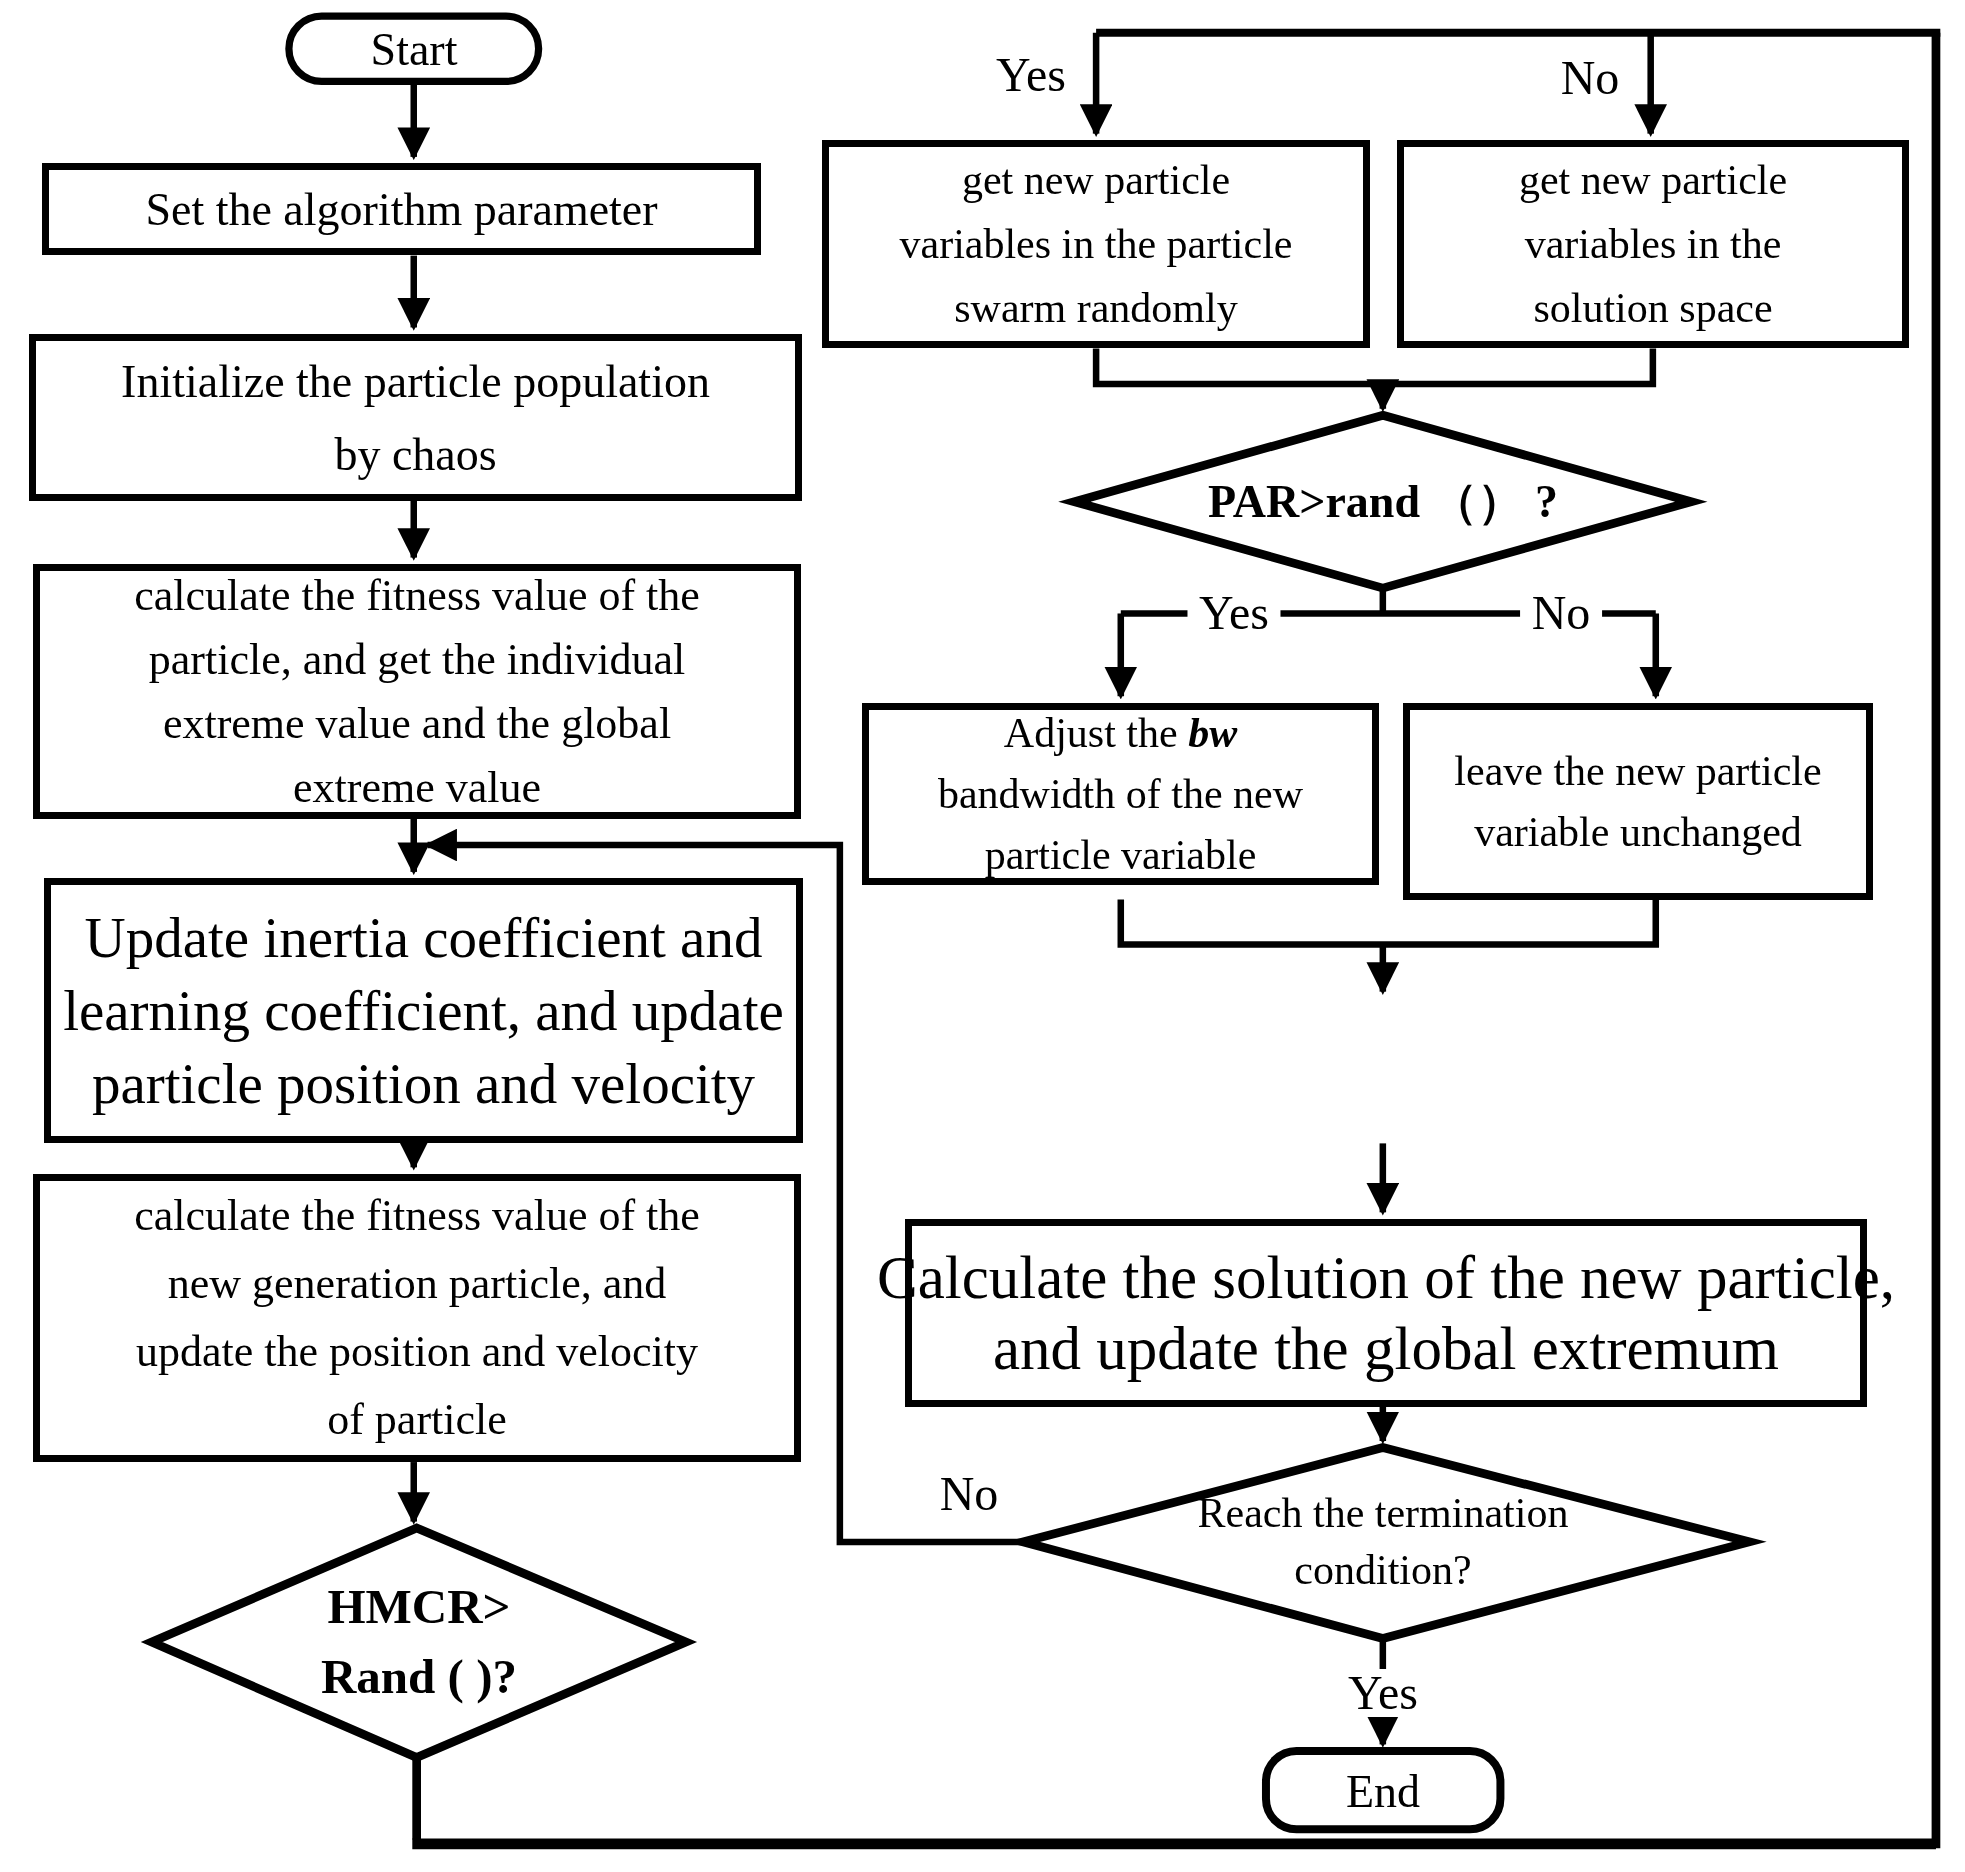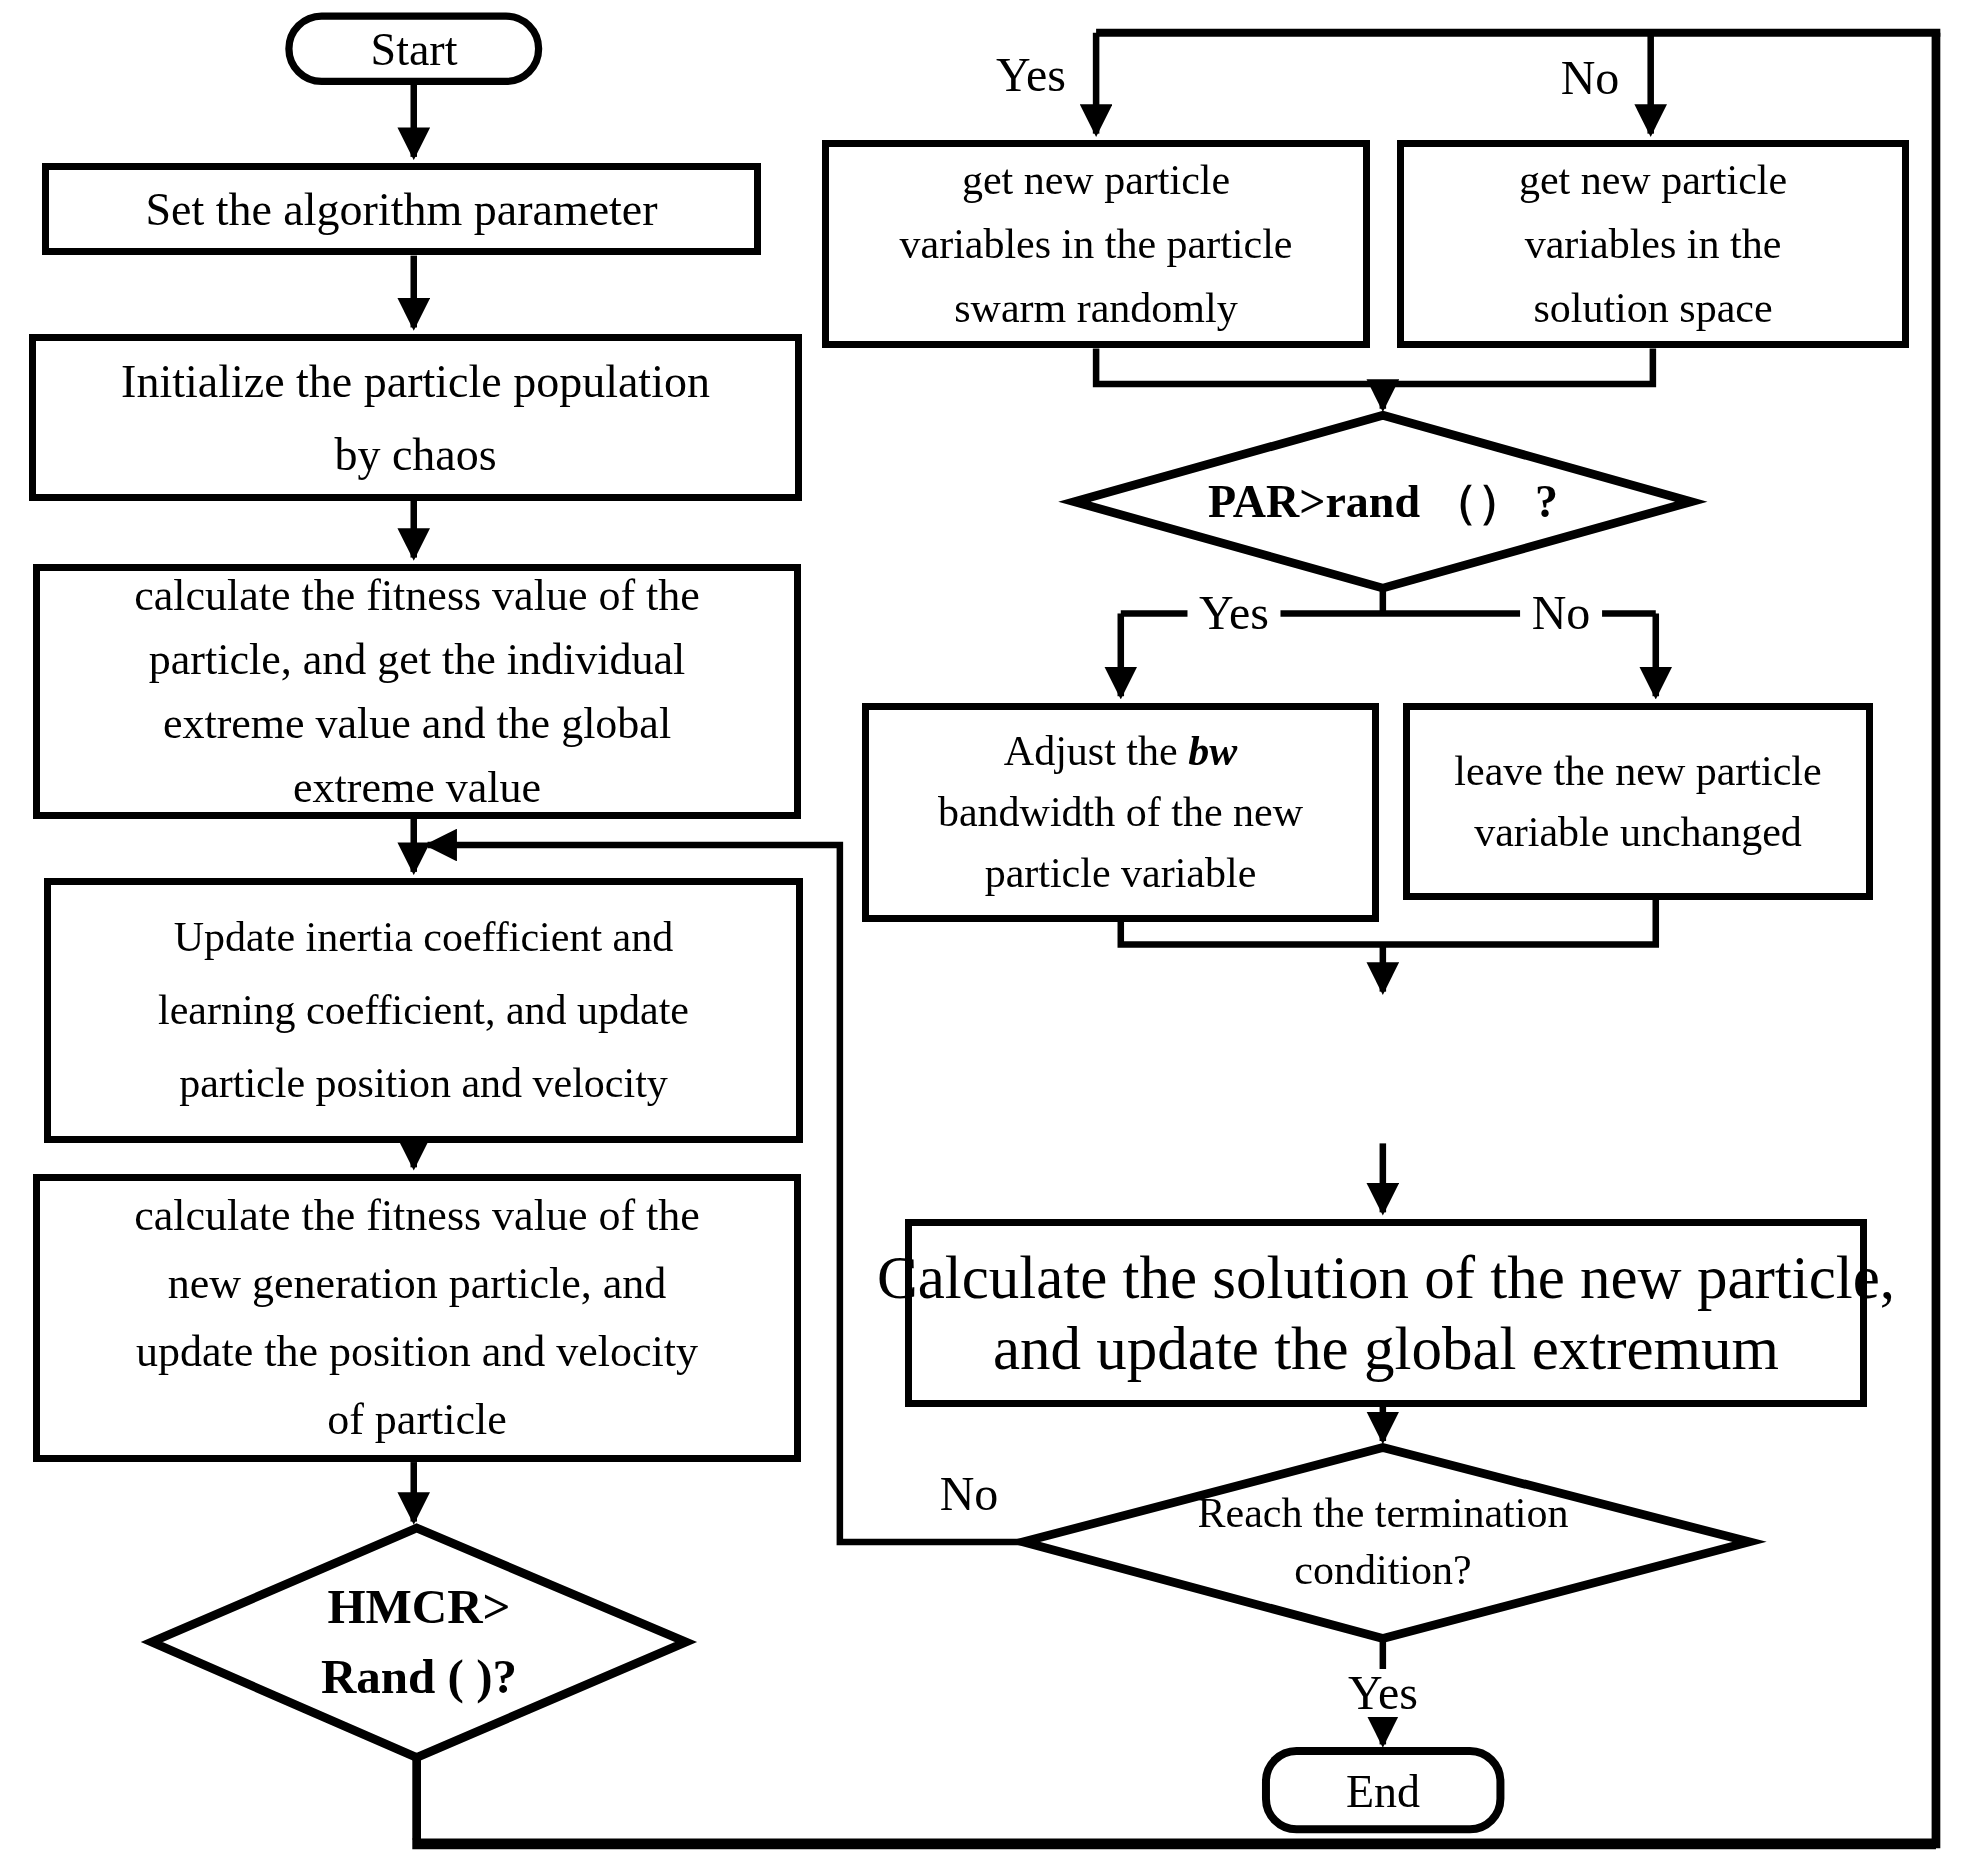--- a/index.html
+++ b/index.html
@@ -28,21 +28,21 @@
     position:absolute;
     transform:translate(-50%,-50%);
     text-align:center;
     white-space:nowrap;
   }
   .lbl{font-size:48px;line-height:1;}
   .lbl.bg{background:#fff;padding:0 11.6px;}
   .em{font-weight:bold;font-style:italic;}
   
   .f64{font-size:46px;line-height:73px;}
-  .f62{font-size:42px;line-height:73px;}
+  .f62{font-size:57px;line-height:73px;}
   .f60{font-size:44px;line-height:64px;}
   .f60b6{font-size:44px;line-height:68px;}
   .f58{font-size:42px;line-height:64px;}
   .f58c{font-size:42px;line-height:61px;}
   .f62f{font-size:61px;line-height:71px;}
   .hmcr{font-size:49px;line-height:70px;font-weight:bold;}
   .par{font-size:46px;font-weight:bold;}
   .term{font-size:42px;line-height:57px;}
   .oval-label{font-size:46px;}
 </style>
@@ -132,21 +132,21 @@
     <div class="ln">variables in the particle</div>
     <div class="ln">swarm randomly</div>
   </div>
 
   <div class="node f58" style="left:1397px;top:140px;width:512px;height:208px;">
     <div class="ln">get new particle</div>
     <div class="ln">variables in the</div>
     <div class="ln">solution space</div>
   </div>
 
-  <div class="node f58c" style="left:862px;top:703px;width:517px;height:219px;">
+  <div class="node f58c" style="left:862px;top:703px;width:517px;height:182px;">
     <div class="ln"><span>Adjust the </span><span class="em">bw</span></div>
     <div class="ln">bandwidth of the new</div>
     <div class="ln">particle variable</div>
   </div>
 
   <div class="node f58c" style="left:1403px;top:703px;width:470px;height:197px;">
     <div class="ln">leave the new particle</div>
     <div class="ln">variable unchanged</div>
   </div>
 

